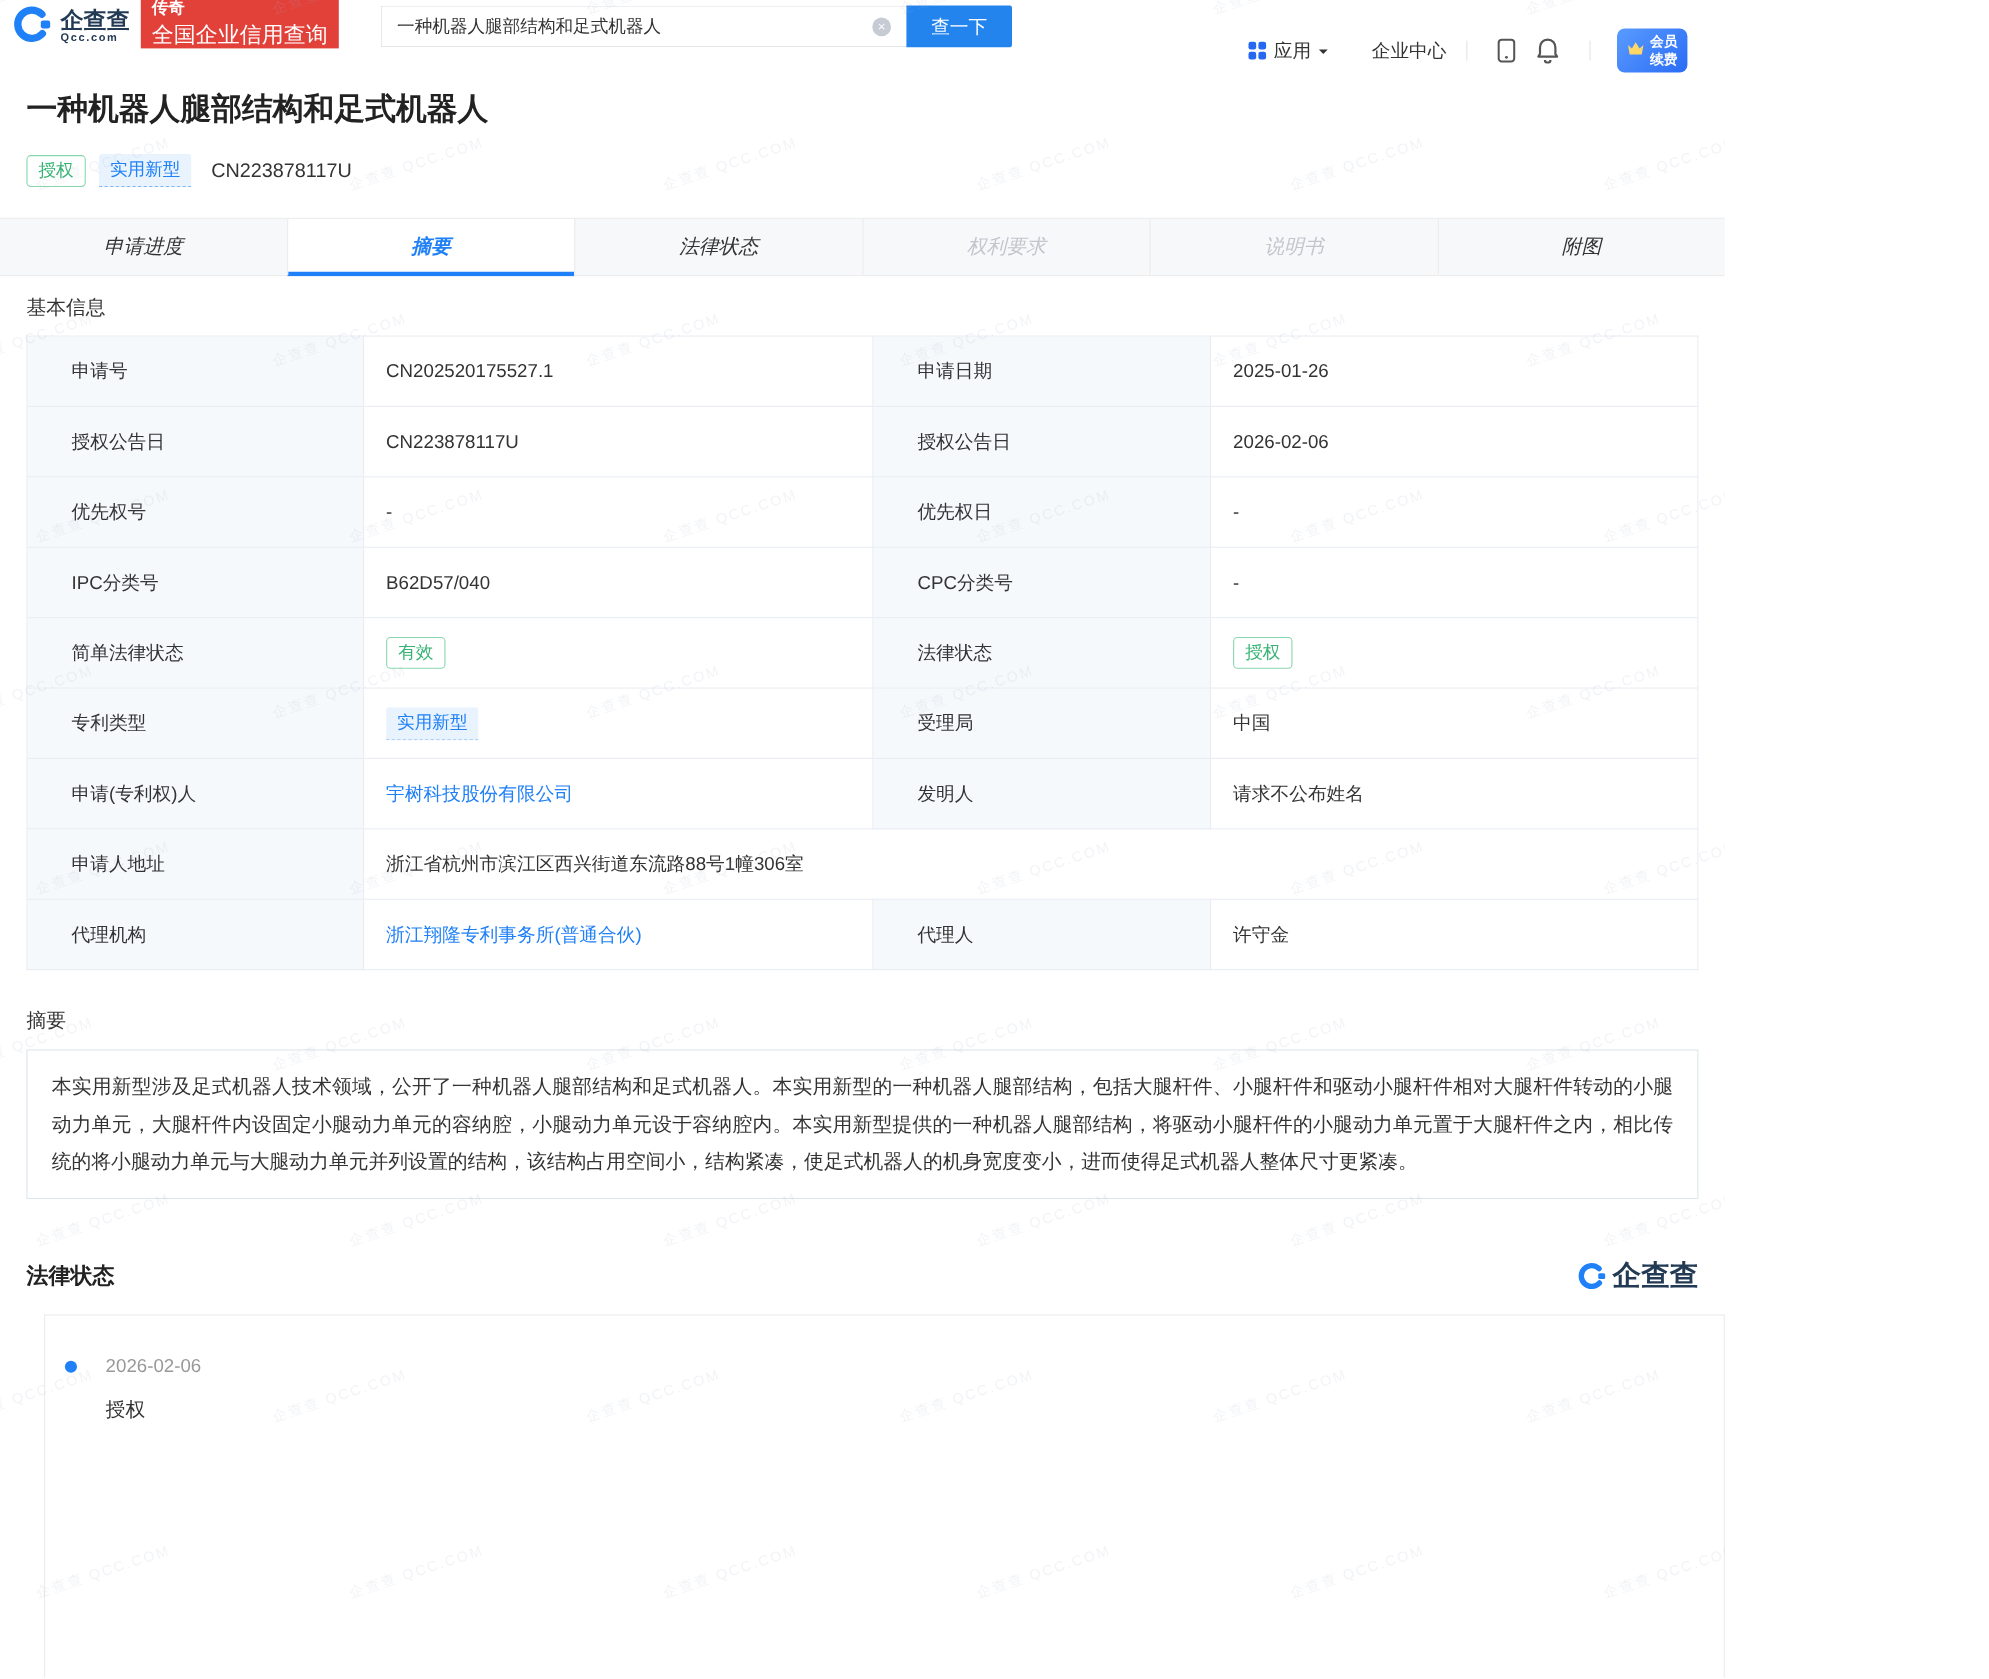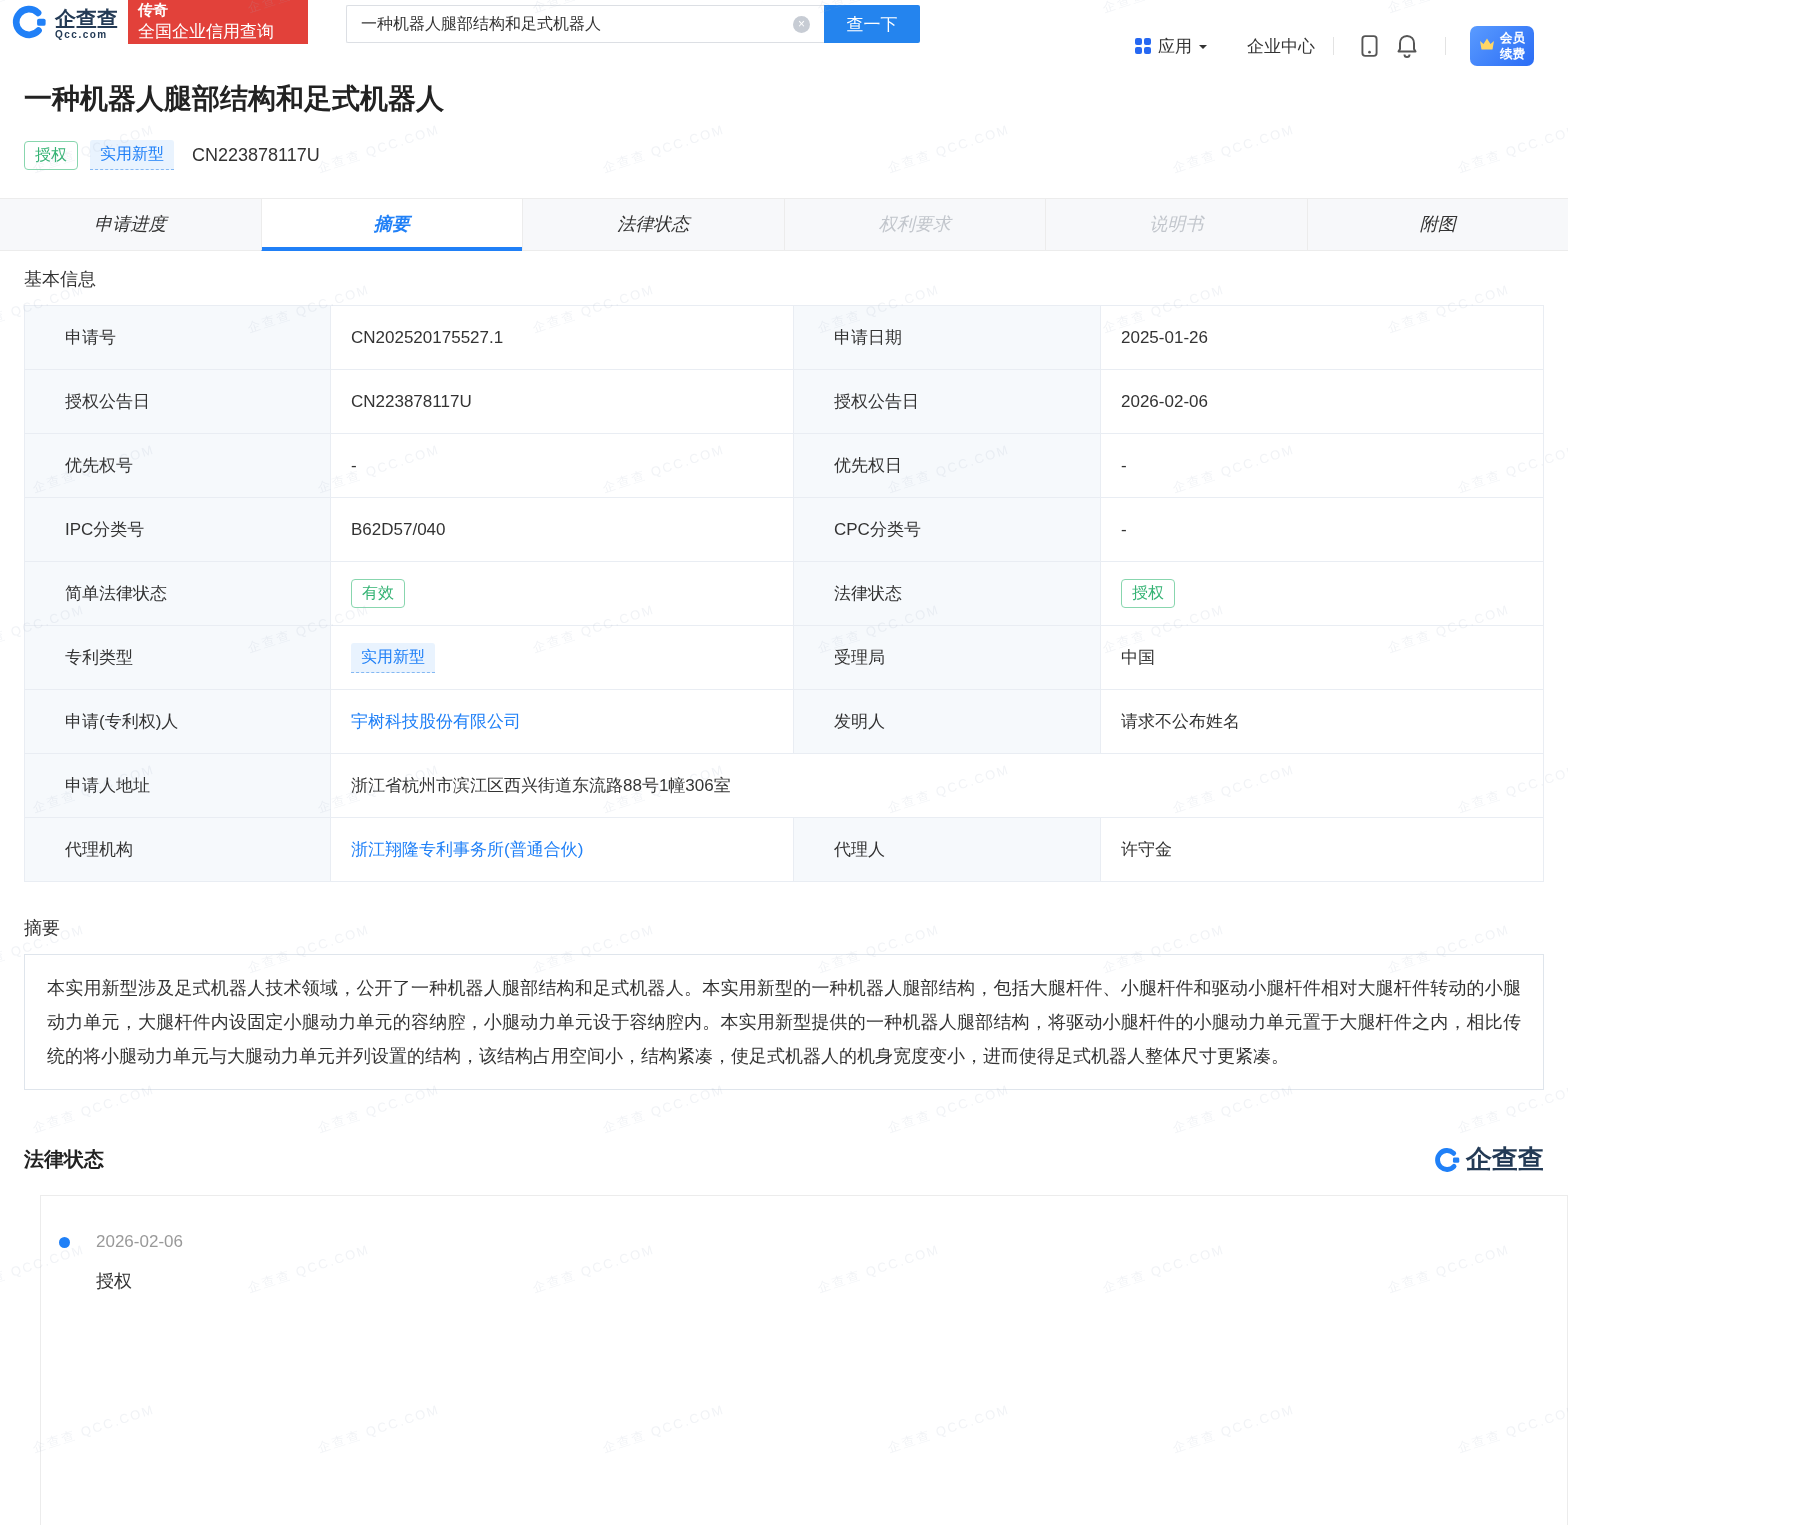--- a/index.html
+++ b/index.html
@@ -23,21 +23,21 @@
   .logo { display:flex; align-items:center; gap:7px; cursor:pointer; }
   .logo-txt { display:flex; flex-direction:column; line-height:1.05; }
   .logo-cn { font-size:21px; font-weight:bold; color:#233a55; }
   .logo-en { font-size:10px; font-weight:bold; color:#233a55; letter-spacing:1.5px; }
   .promo {
     margin-left:10px; align-self:flex-start; width:180px; height:44px; background:#e2413a;
     color:#fff; display:flex; flex-direction:column; justify-content:center;
     padding:2px 10px; line-height:1.35; cursor:pointer; text-decoration:none;
   }
   .promo-l1 { font-size:15px; font-weight:bold; }
-  .promo-l2 { font-size:17px; }
+  .promo-l2 { font-size:20px; }
 
   .searchbar { margin-left:38px; display:flex; align-items:center; position:relative; }
   .search-input {
     width:478px; height:38px; border:1px solid #dcdfe4; border-right:none;
     padding:0 38px 0 14px; font-size:16px; color:#333; outline:none;
     font-family:inherit; border-radius:2px 0 0 2px; background:#fff;
   }
   .clear-icon {
     position:absolute; right:110px; width:17px; height:17px; border-radius:50%;
     background:#c7ccd4; color:#fff; font-size:12px; line-height:17px; text-align:center; cursor:pointer;

